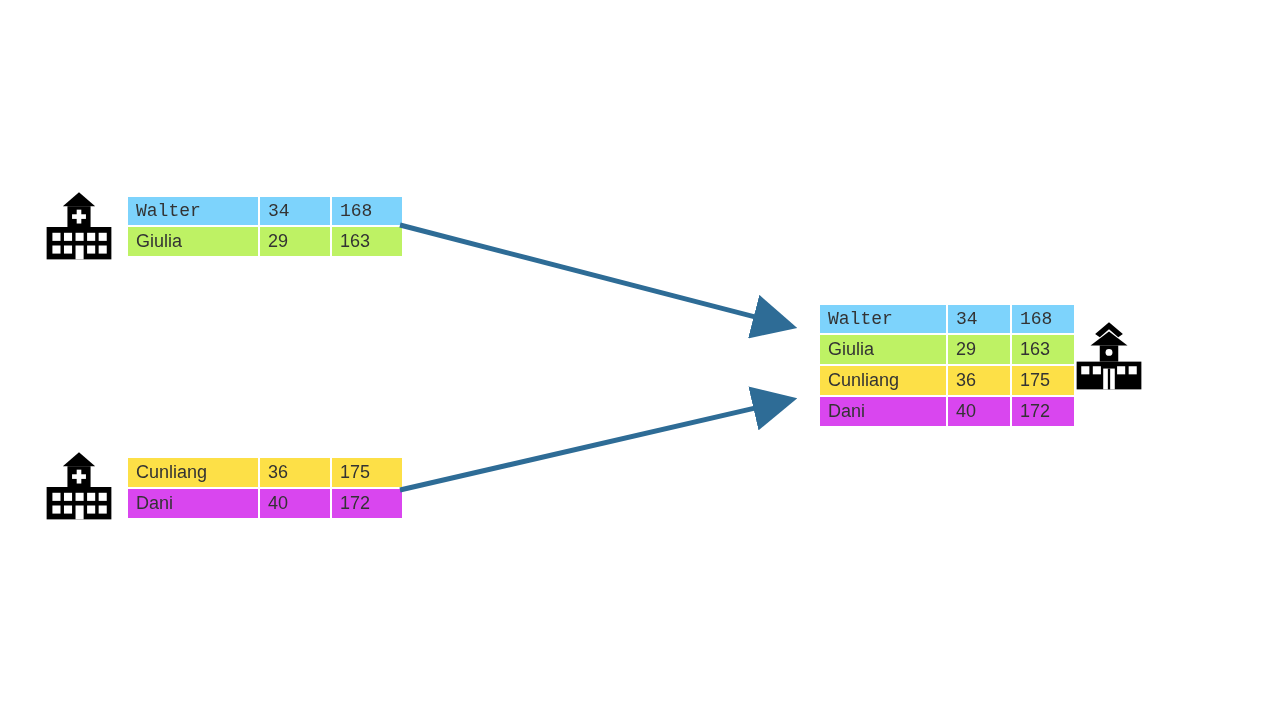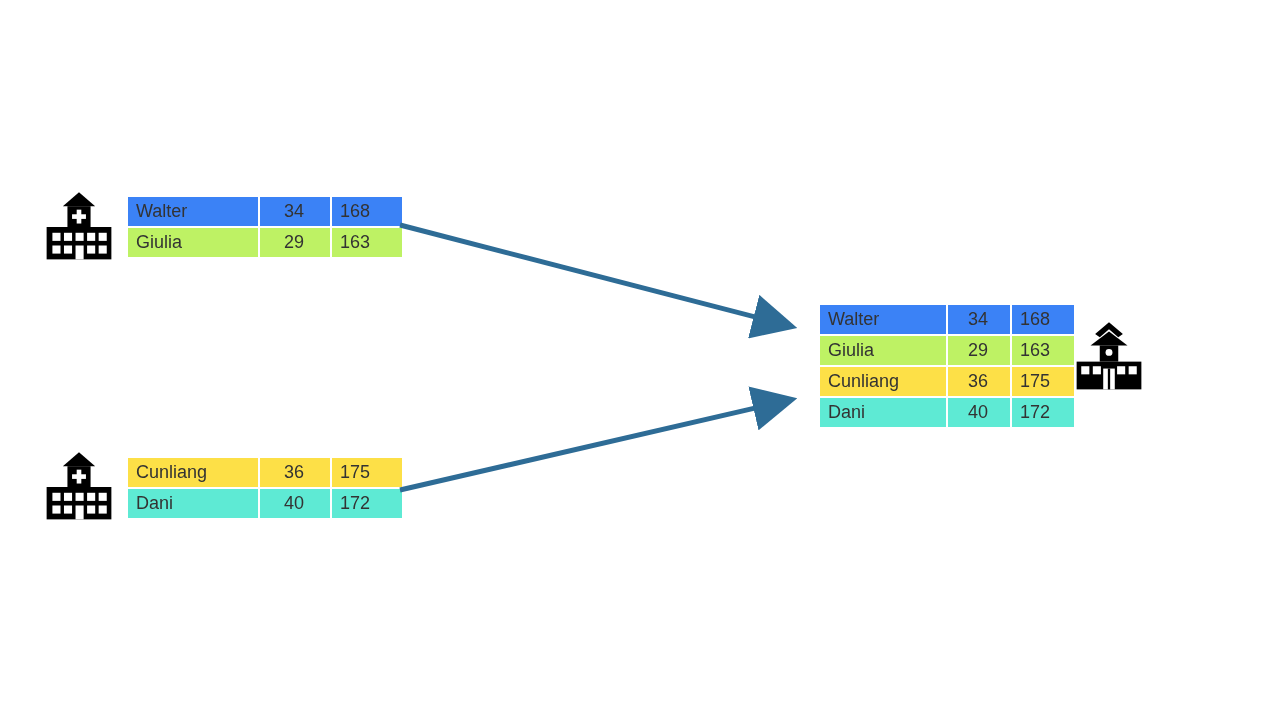--- a/index.html
+++ b/index.html
@@ -20,31 +20,31 @@
   table.data {
     border-collapse: separate;
     border-spacing: 2px;
   }
   table.data td {
     padding: 4px 10px 4px 8px;
     height: 20px;
     vertical-align: middle;
   }
   td.name { width: 112px; }
-  td.c2   { width: 52px; text-align: center; }
+  td.c2   { width: 52px; }
   td.c3   { width: 52px; margin-top: 17px; }
 
   table.data-out td.name { width: 108px; }
   table.data-out td.c2   { width: 44px; }
   table.data-out td.c3   { width: 44px; }
 
-  .b-dark  { background: #3b82f6; }
+  .b-dark  { background: #7dd3fc; font-family: Liberation Mono, monospace; }
   .b-light { background: #bef264; }
   .r-dark  { background: #fde047; }
-  .r-light { background: #5eead4; padding-left: 28px; }
+  .r-light { background: #d946ef; padding-left: 28px; }
 
   
   .icon-wrap { width: 74px; height: 74px; }
   .icon-wrap svg { width: 100%; height: 100%; display: block; }
 
   
   svg.arrows {
     position: absolute;
     left: 0; top: 0;
     width: 1280px; height: 720px;

